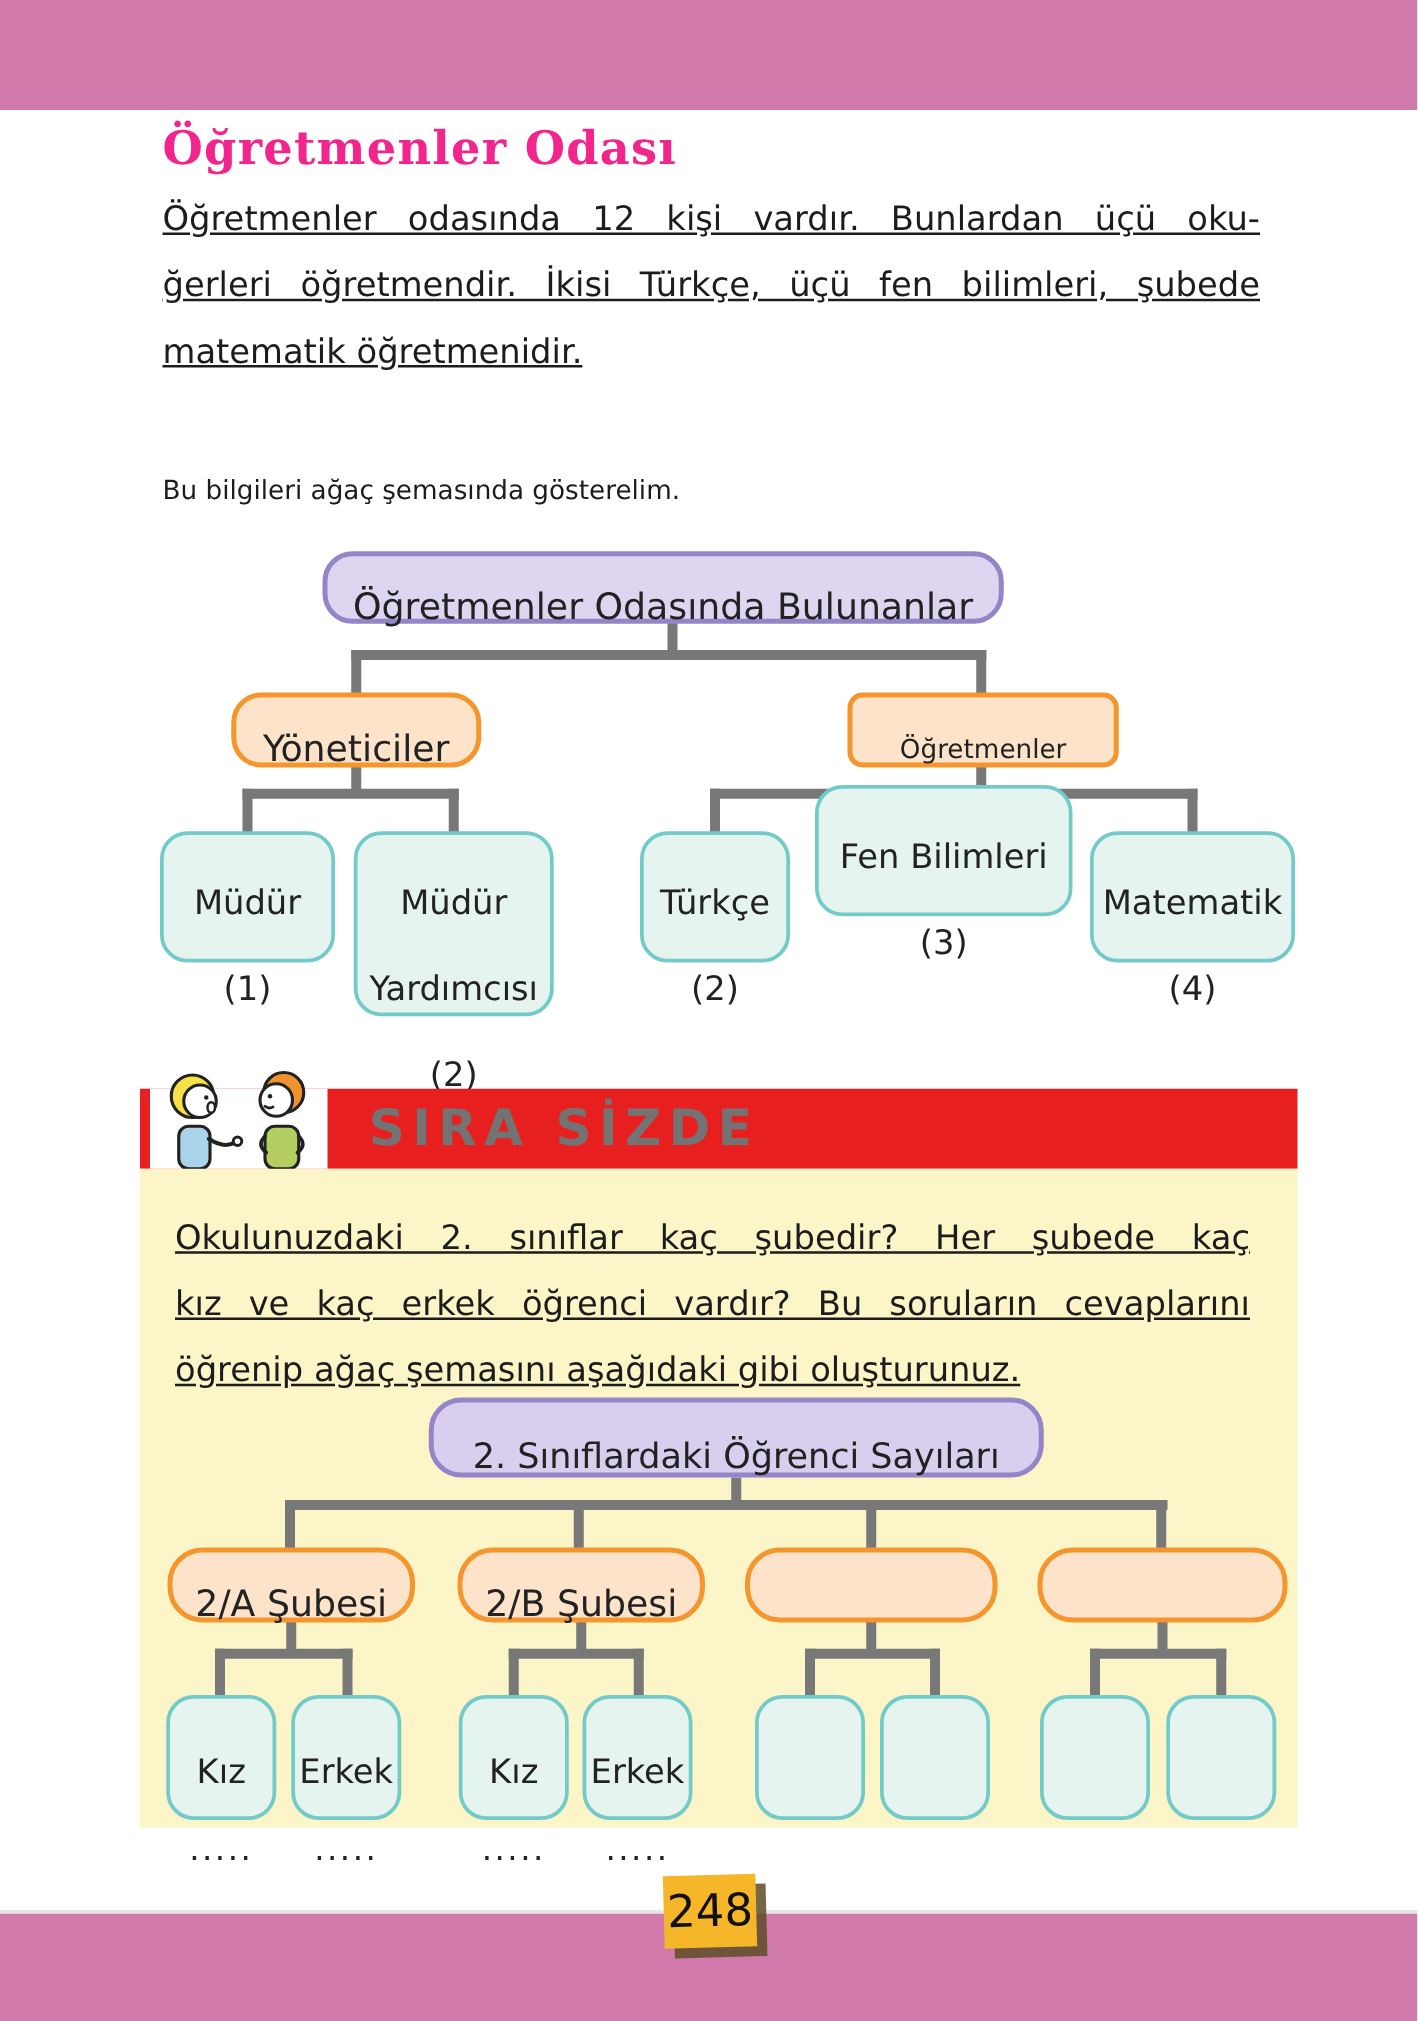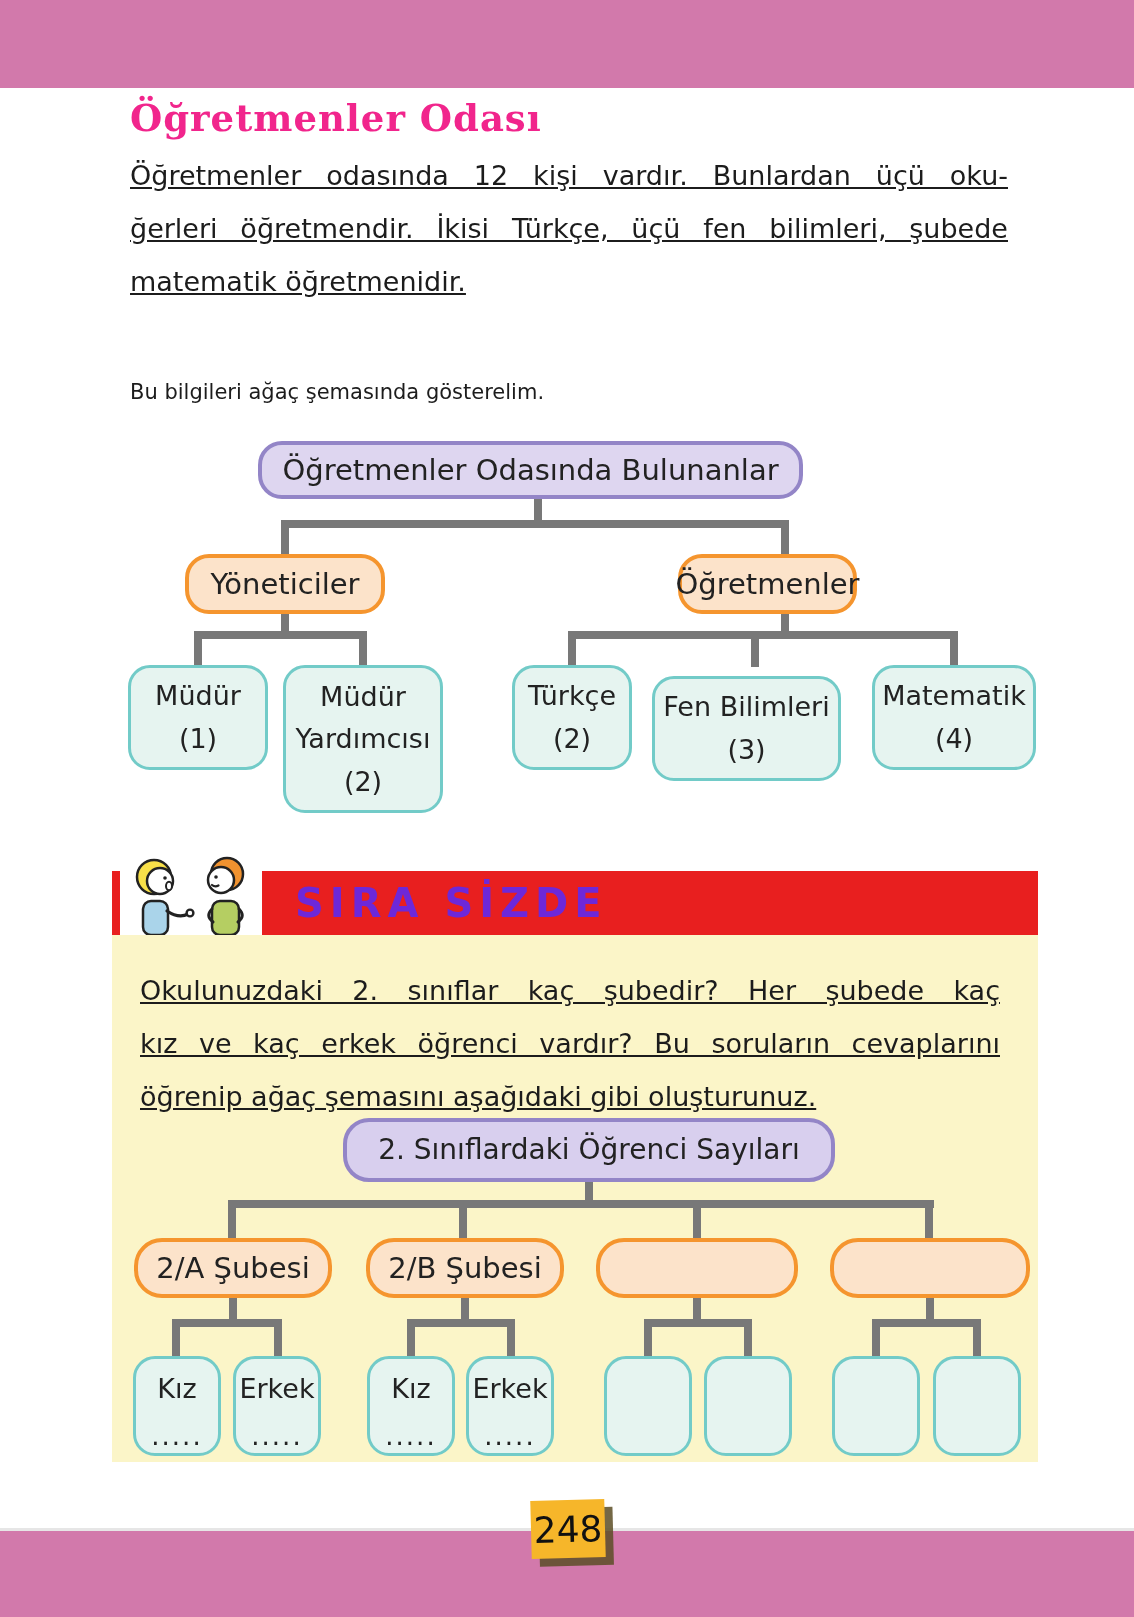--- a/index.html
+++ b/index.html
@@ -20,37 +20,37 @@
   .para { position:absolute; left:130px; top:149px; width:878px; font-size:27px; }
   .pline { line-height:53px; white-space:nowrap;text-decoration:underline; }
   .just  { text-align:justify; text-align-last:justify; white-space:normal; }
   .lead  { position:absolute; left:130px; top:366px; font-size:21px; line-height:53px; }
 
   .box {
     position:absolute; box-sizing:border-box;
     display:flex; flex-direction:column; align-items:center; justify-content:center;
     text-align:center; font-size:27px; line-height:40px; color:#222;
   }
-  .box span { white-space:nowrap; }
+  .box span { white-space:nowrap;margin-top:29px; }
   .purple { background:var(--purple-fill,#ded6f0); border:4px solid var(--purple-border,#9385c7); border-radius:24px; }
   .purple2 { background:var(--purple-fill2,#d8cfee); border:4px solid var(--purple-border,#9385c7); border-radius:26px;text-align:center; }
   .orange { background:var(--orange-fill,#fce3ca); border:4px solid var(--orange-border,#f5952e); border-radius:28px; }
   .teal   { background:var(--teal-fill,#e6f4f0); border:3px solid var(--teal-border,#72cbc8); border-radius:22px; }
   .leaf   { justify-content:space-evenly; padding:6px 2px; }
   .leaf2  { justify-content:space-between; padding:10px 2px 4px 2px; }
   .dots   { font-size:26px; letter-spacing:2px; line-height:26px; }
   .con    { position:absolute; background:var(--connector,#787878); }
 
   .panel-header { position:absolute; left:112px; top:871px; width:926px; height:64px; background:var(--red-banner,#e81f1f); }
   .panel-body   { position:absolute; left:112px; top:935px; width:926px; height:527px; background:var(--yellow-panel,#fbf5c8); }
   .kids-patch   { position:absolute; left:120px; top:871px; width:142px; height:64px; background:#ffffff; }
   .kids-svg     { position:absolute; left:124px; top:849px; }
   .sira-title   {
     position:absolute; left:295px; top:880px; font-size:40px; font-weight:bold;
-    color:#6d28d9; letter-spacing:6px;
+    color:#737373; letter-spacing:6px;
   }
   .sira-lines { position:absolute; left:140px; top:964px; width:860px; font-size:27px; }
 
   .page-tag {
     position:absolute; left:531px; top:1500px; width:74px; height:58px;
     background:var(--tag-yellow,#f6b62a);
     box-shadow:8px 8px 0 rgba(92,78,38,0.85);
     transform:rotate(-1.5deg);
     display:flex; align-items:center; justify-content:center;
     font-size:36px; color:#111; z-index:5;
@@ -84,37 +84,37 @@
   <div class="con" style="left:568px;top:631px;width:8px;height:36px"></div>
   <div class="con" style="left:751px;top:631px;width:8px;height:36px"></div>
   <div class="con" style="left:950px;top:631px;width:8px;height:36px"></div>
 
   <div class="box purple" style="left:258px;top:441px;width:545px;height:58px;font-size:29px">
     <span>Öğretmenler Odasında Bulunanlar</span>
   </div>
   <div class="box orange" style="left:185px;top:554px;width:200px;height:60px;font-size:29px;border-radius:24px">
     <span>Yöneticiler</span>
   </div>
-  <div class="box orange" style="left:678px;top:554px;width:179px;height:60px;font-size:29px;border-radius:24px">
+  <div class="box orange" style="left:678px;top:554px;width:217px;height:60px;font-size:21px;border-radius:12px">
     <span>Öğretmenler</span>
   </div>
   <div class="box teal leaf" style="left:128px;top:665px;width:140px;height:105px">
     <span>Müdür</span>
     <span>(1)</span>
   </div>
   <div class="box teal leaf" style="left:283px;top:665px;width:160px;height:148px">
     <span>Müdür</span>
     <span>Yardımcısı</span>
     <span>(2)</span>
   </div>
   <div class="box teal leaf" style="left:512px;top:665px;width:120px;height:105px">
     <span>Türkçe</span>
     <span>(2)</span>
   </div>
-  <div class="box teal leaf" style="left:652px;top:676px;width:189px;height:105px">
+  <div class="box teal leaf" style="left:652px;top:628px;width:206px;height:105px">
     <span>Fen Bilimleri</span>
     <span>(3)</span>
   </div>
   <div class="box teal leaf" style="left:872px;top:665px;width:164px;height:105px">
     <span>Matematik</span>
     <span>(4)</span>
   </div>
 
   <div class="panel-header"></div>
   <div class="panel-body"></div>

